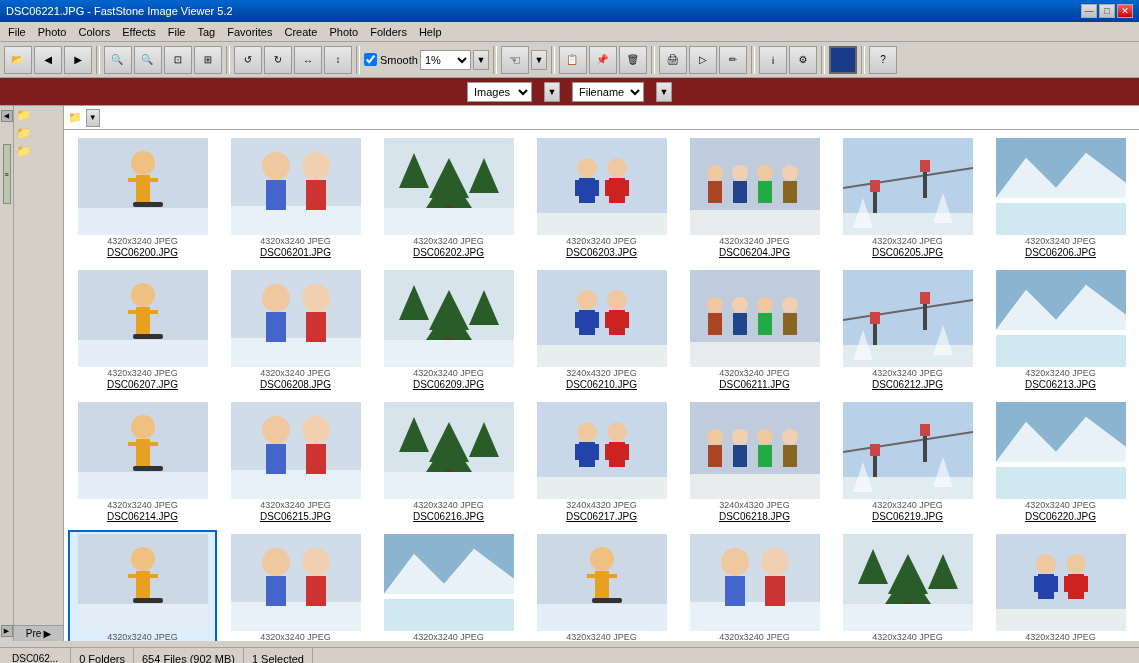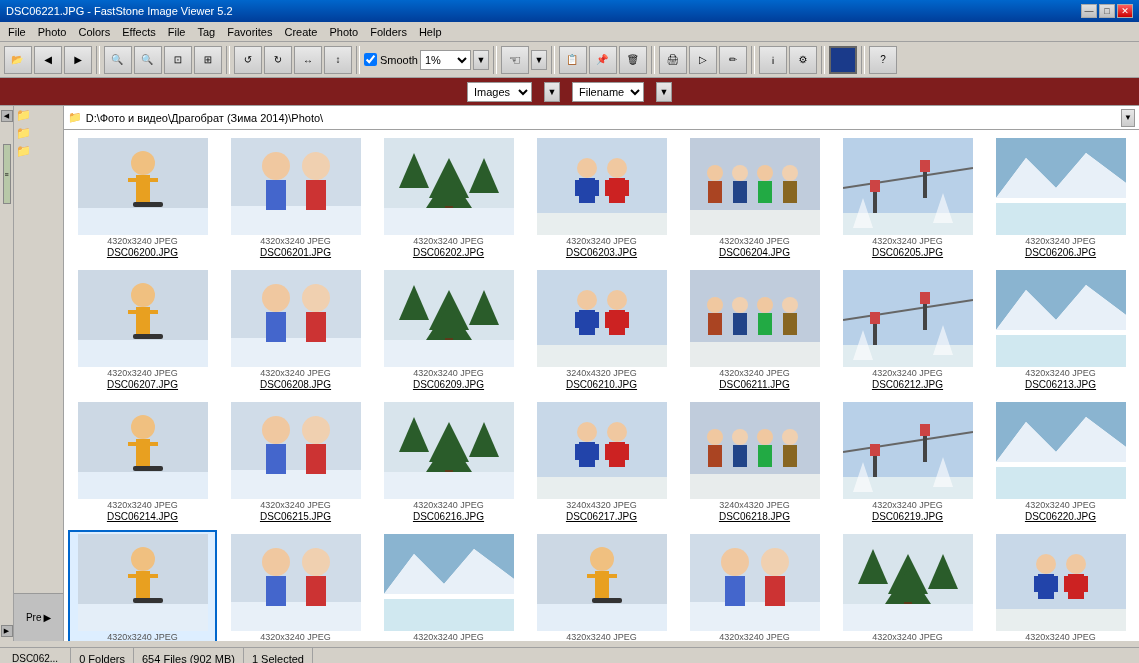--- a/index.html
+++ b/index.html
@@ -34,21 +34,21 @@
 
     
     #left-sidebar { width: 14px; background: #d4d0c8; border-right: 1px solid #a0a0a0; display: flex; flex-direction: column; align-items: center; padding-top: 4px; gap: 2px; }
     .side-btn { width: 12px; height: 12px; background: #b8b8b8; border: 1px solid #888; font-size: 7px; cursor: pointer; display: flex; align-items: center; justify-content: center; }
 
     
     #left-panel { width: 50px; background: #d4d0c8; border-right: 1px solid #a0a0a0; display: flex; flex-direction: column; }
     #folder-tree { flex: 1; overflow-y: auto; }
     .folder-item { display: flex; align-items: center; padding: 2px; cursor: pointer; font-size: 10px; }
     .folder-icon { color: #e8c040; font-size: 12px; margin-right: 2px; }
-    #panel-label { background: #c0c0c0; text-align: center; font-size: 10px; padding: 18px; border-top: 1px solid #999; cursor: pointer; display: flex; align-items: center; justify-content: center; gap: 2px; }
+    #panel-label { background: #c0c0c0; text-align: center; font-size: 10px; padding: 2px; border-top: 1px solid #999; cursor: pointer; display: flex; align-items: center; justify-content: center; gap: 2px; }
 
     
     #file-browser { flex: 1; display: flex; flex-direction: column; overflow: hidden; }
     #path-bar { background: white; height: 24px; display: flex; align-items: center; padding: 0 4px; border-bottom: 1px solid #a0a0a0; }
     #path-bar .path-icon { color: #e8c040; margin-right: 4px; }
     #path-bar .path-text { font-size: 11px; flex: 1; }
     #path-bar .path-arrow { width: 14px; height: 18px; background: linear-gradient(to bottom, #e8e8e8, #cccccc); border: 1px solid #999; font-size: 8px; display: flex; align-items: center; justify-content: center; cursor: pointer; }
 
     
     #thumb-grid { flex: 1; overflow-y: scroll; background: white; padding: 4px; display: grid; grid-template-columns: repeat(7, 1fr); gap: 4px; }
@@ -191,21 +191,20 @@
     <div id="panel-label">
       <span>Pre</span>
       <span>▶</span>
     </div>
   </div>
 
   <div id="file-browser">
 
     <div id="path-bar">
       <span class="path-icon">📁</span>
-      <span class="path-text">D:\Фото и видео\Драгобрат (Зима 2014)\Photo\</span>
       <div class="path-arrow">▼</div>
     </div>
 
     <div id="thumb-grid">
 
     <div class="thumb-item">
           <div class="thumb-img snow2">
             <svg width="130" height="97" xmlns="http://www.w3.org/2000/svg">
         <rect width="130" height="97" fill="#ccd8e4"></rect>
         <rect x="0" y="70" width="130" height="27" fill="#e4eef8"></rect>

